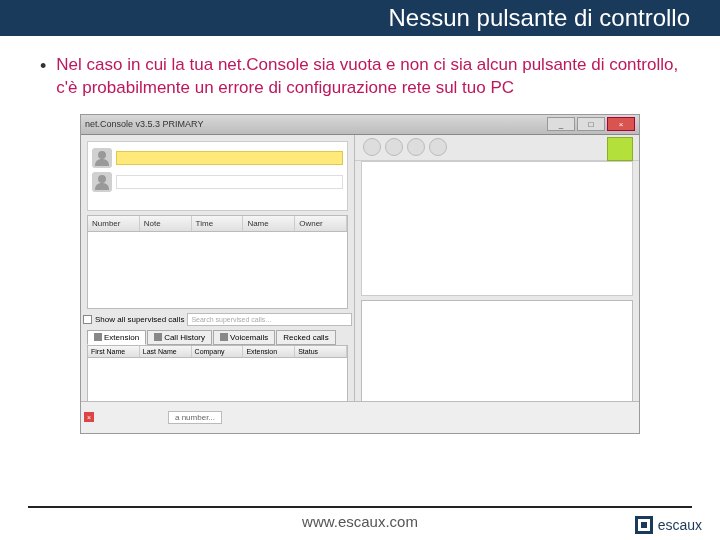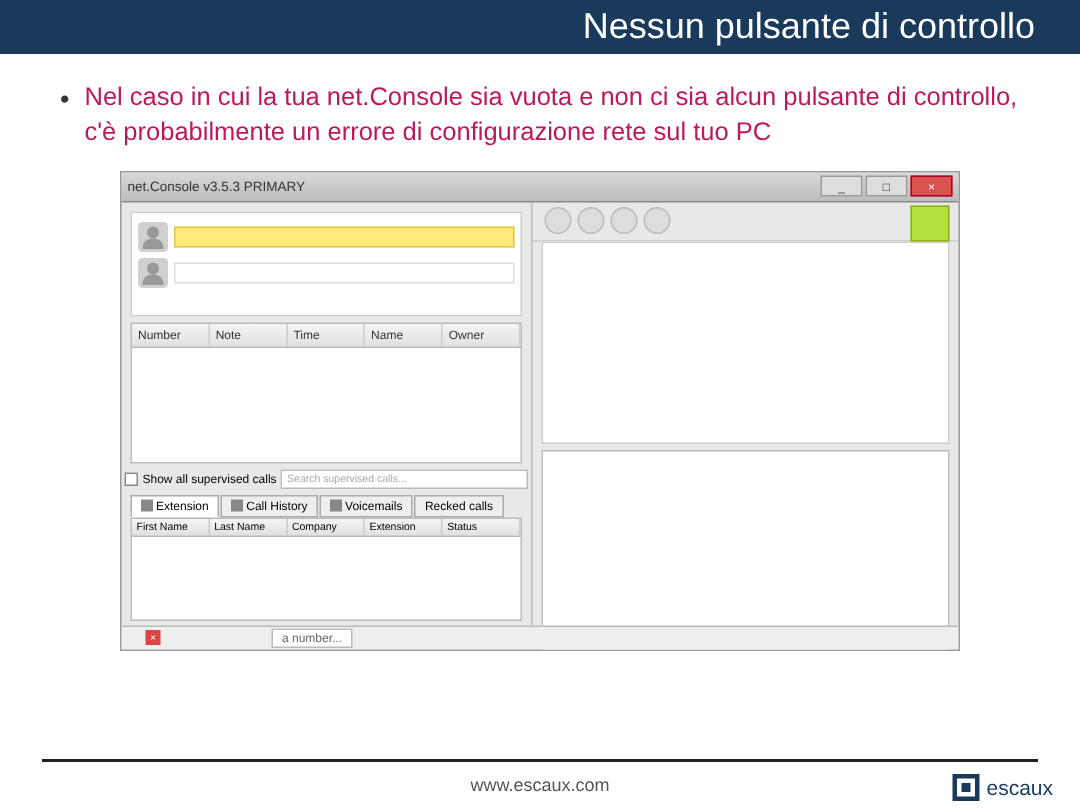--- a/index.html
+++ b/index.html
@@ -35,30 +35,30 @@
 .tabs{display:flex;margin:0 6px;font-size:8px}
 .tab{padding:2px 6px;border:1px solid #aaa;background:#eee;margin-right:1px;display:flex;align-items:center;gap:2px}
 .tab.active{background:#fff;border-bottom-color:#fff}
 .ico{width:8px;height:8px;background:#888;display:inline-block}
 .contact-head{display:flex;background:linear-gradient(#f5f5f5,#e0e0e0);border:1px solid #bbb;margin:0 6px;font-size:7px}
 .contact-head div{padding:2px 3px;border-right:1px solid #ccc;flex:1}
 .contact-body{height:56px;background:#fff;border:1px solid #bbb;border-top:none;margin:0 6px}
 .search-row{display:flex;align-items:center;margin:4px 6px;font-size:8px;gap:4px}
 .sfield{height:13px;border:1px solid #bbb;background:#fff;font-size:7px;padding:0 3px;display:flex;align-items:center;color:#aaa}
 .sfield.lbl{border:none;background:none;color:#333;width:50px}
-.statusbar{position:absolute;bottom:0;left:0;right:0;height:16px;background:#eee;border-top:1px solid #bbb;display:flex;align-items:center;padding:0 16px;font-size:8px;color:#666}
+.statusbar{position:absolute;bottom:0;left:0;right:0;height:32px;background:#eee;border-top:1px solid #bbb;display:flex;align-items:center;padding:0 3px;font-size:8px;color:#666}
 .red-x{width:10px;height:10px;background:#d44;color:#fff;display:flex;align-items:center;justify-content:center;font-size:7px;margin-right:4px}
 .number-box{border:1px solid #bbb;background:#fff;padding:1px 6px;margin-left:70px;font-size:8px;color:#666}
 .nav-arrows{height:26px;display:flex;align-items:center;gap:4px;padding:4px 8px;border-bottom:1px solid #ccc}
 .arrow{width:18px;height:18px;border-radius:50%;background:#ddd;border:1px solid #bbb}
 .right-blank{flex:1;background:#fff;border:1px solid #ccc;margin:0 6px 4px 6px}
 .right-tabs{display:flex;margin:0 6px;font-size:8px}
 .right-body{flex:1;background:#fff;border:1px solid #bbb;margin:0 6px}
 .divider{position:absolute;bottom:32px;left:28px;right:28px;height:2px;background:#222}
-.footer{position:absolute;bottom:10px;left:0;right:0;display:flex;align-items:center;justify-content:center;font-size:12px;color:#555}
+.footer{position:absolute;bottom:10px;left:0;right:0;display:flex;align-items:center;justify-content:center;font-size:15px;color:#555}
 .logo{position:absolute;bottom:6px;right:18px;display:flex;align-items:center;gap:5px;font-size:14px;color:#1a3a5c;font-weight:normal}
 .logo-icon{width:18px;height:18px;border:3px solid #1a3a5c;position:relative}
 .logo-icon::after{content:"";position:absolute;top:3px;left:3px;width:6px;height:6px;background:#1a3a5c}
 </style>
 </head>
 <body>
 
 <div class="header">
   <h1>Nessun pulsante di controllo</h1>
 </div>

